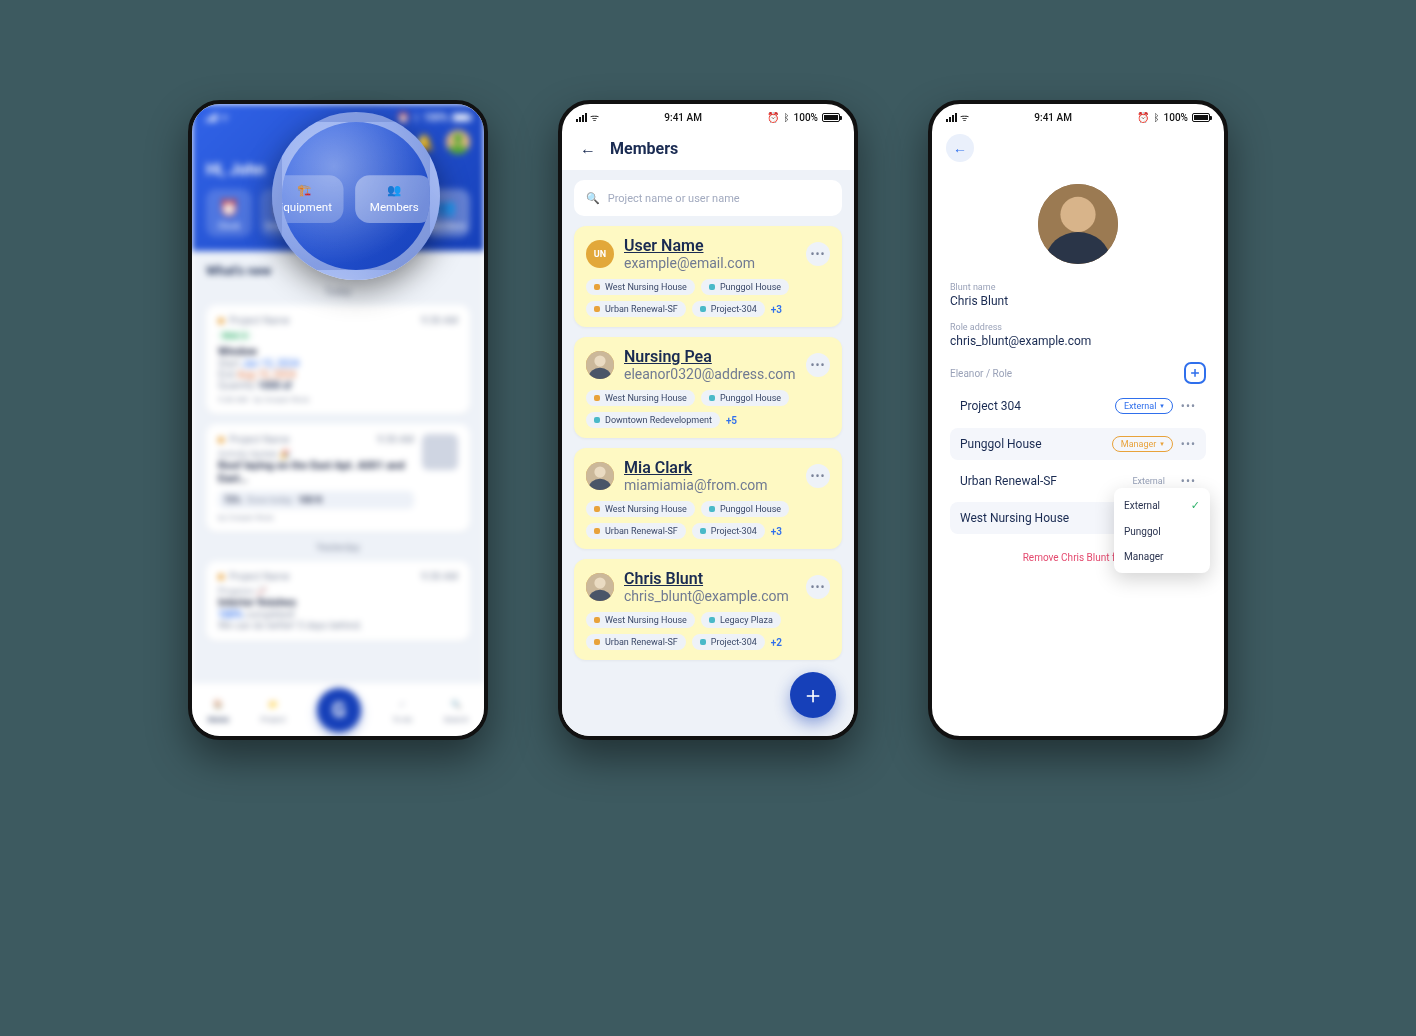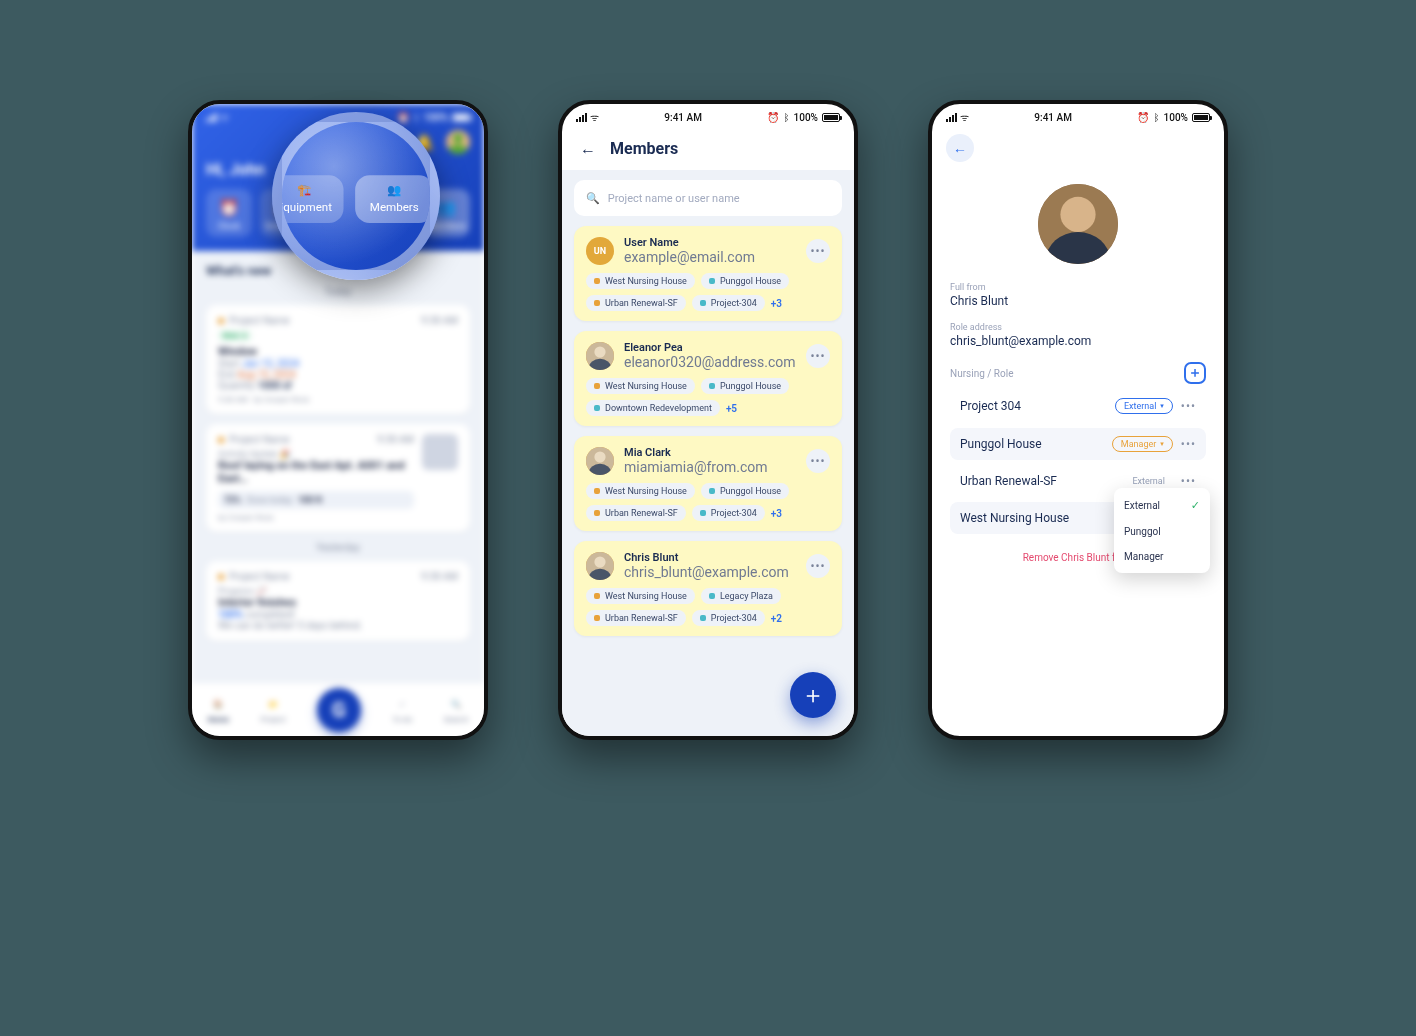--- a/index.html
+++ b/index.html
@@ -57,21 +57,21 @@
   
   .p2-header { display:flex; align-items:center; gap:10px; padding:6px 14px 10px; }
   .back { width:24px; height:24px; display:flex; align-items:center; justify-content:center; color:#1a2b52; font-size:16px; font-weight:700; }
   .p2-title { font-size:16px; font-weight:700; color:#1a2b52; }
   .p2-body { flex:1; background:#eef2f8; padding:10px 12px; position:relative; }
   .search { background:#fff; border-radius:10px; height:36px; display:flex; align-items:center; gap:8px; padding:0 12px; color:#a2aabf; font-size:11px; margin-bottom:10px; }
   .mcard { background:#fef9c3; border-radius:12px; padding:10px 12px; margin-bottom:10px; box-shadow:0 1px 3px rgba(0,0,0,.05); }
   .mrow { display:flex; align-items:center; gap:10px; margin-bottom:8px; }
   .mava { width:28px; height:28px; border-radius:50%; background:#e2a83a; display:flex; align-items:center; justify-content:center; font-size:9px; font-weight:700; color:#fff; overflow:hidden; }
   .mava svg { width:100%; height:100%; }
-  .mname { font-size:11px; font-weight:600; color:#1a2b52; }
+  .mname { font-size:16px; font-weight:600; color:#1a2b52;text-decoration:underline; }
   .memail { font-size:14px; color:#707a92; }
   .mdots { margin-left:auto; width:24px; height:24px; border-radius:50%; background:#eef2f8; display:flex; align-items:center; justify-content:center; color:#7a839a; font-size:12px; letter-spacing:1px; }
   .mtags { display:flex; flex-wrap:wrap; gap:6px; }
   .tagpill { background:#eef2f8; border-radius:8px; padding:3px 8px; font-size:9px; color:#3a4868; display:flex; align-items:center; gap:5px; }
   .tagpill .sq { width:6px; height:6px; border-radius:2px; }
   .plusn { color:#2f6fec; font-size:10px; font-weight:600; align-self:center; }
   .fab { position:absolute; right:18px; bottom:18px; width:46px; height:46px; border-radius:50%; background:#1640b9; color:#fff; display:flex; align-items:center; justify-content:center; font-size:24px; box-shadow:0 6px 16px rgba(22,64,185,.45); }
 
   
   .p3-head { display:flex; align-items:center; padding:4px 14px 6px; }
@@ -294,21 +294,21 @@
           <div class="mcard">
     <div class="mrow">
       <span class="mava">
                 <svg viewBox="0 0 10 10">
                   <rect width="10" height="10" fill="#cbb89a"></rect>
                   <circle cx="5" cy="3.6" r="2" fill="#eadbc2"></circle>
                   <ellipse cx="5" cy="9.2" rx="4" ry="3.2" fill="#4a5568"></ellipse>
                 </svg>
               </span>
       <div>
-                <div class="mname">Eleanor Pea</div>
+                <div class="mname">Nursing Pea</div>
       <div class="memail">eleanor0320@address.com</div>
               </div>
       <span class="mdots">•••</span>
     </div>
     <div class="mtags">
               <span class="tagpill"><span class="sq" style="background:#e8a23a"></span>West Nursing House</span>
               <span class="tagpill"><span class="sq" style="background:#49b9c8"></span>Punggol House</span>
               <span class="tagpill"><span class="sq" style="background:#49b9c8"></span>Downtown Redevelopment</span>
               <span class="plusn">+5</span>
             </div>
@@ -390,28 +390,28 @@
     </div>
     <div class="p3-body">
       <div class="bigava">
         <svg viewBox="0 0 10 10">
             <rect width="10" height="10" fill="#9b7a52"></rect>
             <circle cx="5" cy="3.8" r="2.2" fill="#d8b48a"></circle>
             <ellipse cx="5" cy="9.5" rx="4" ry="3.5" fill="#2a3548"></ellipse>
           </svg>
       </div>
 
-      <div class="field-label">Full from</div>
+      <div class="field-label">Blunt name</div>
       <div class="field-val">Chris Blunt</div>
 
       <div class="field-label">Role address</div>
       <div class="field-val">chris_blunt@example.com</div>
 
       <div class="proj-head">
-        <span class="lbl">Nursing / Role</span>
+        <span class="lbl">Eleanor / Role</span>
         <span class="addbtn">＋</span>
       </div>
 
       <div>
           <div class="projrow">
     <span class="projname">Project 304</span>
     <span class="projright">
       <span class="rolechip external">External <span class="caret">▾</span></span>
       <span class="rowdots">•••</span>
     </span>

